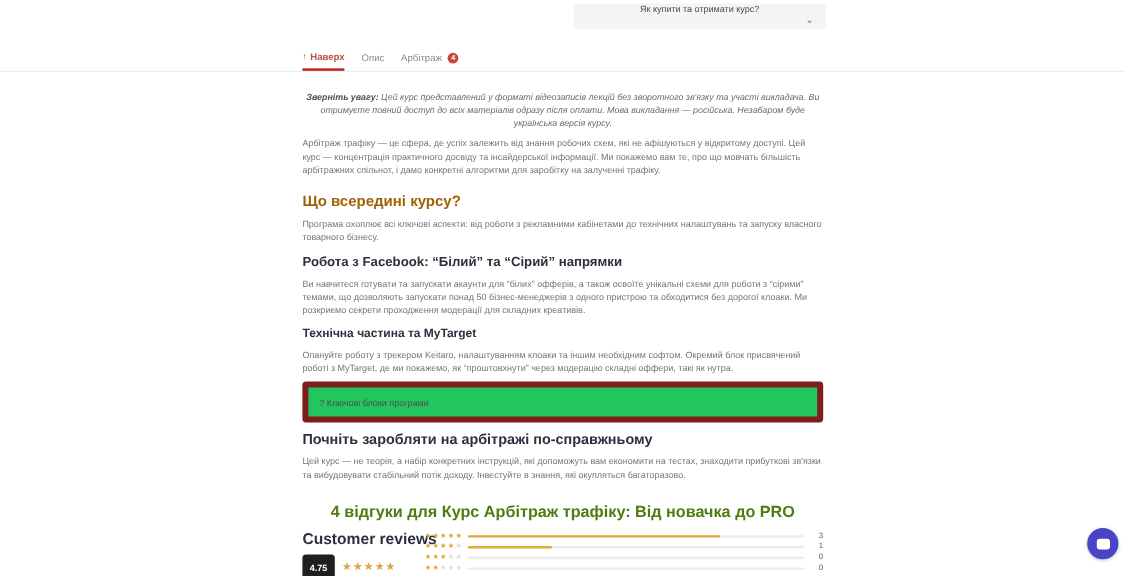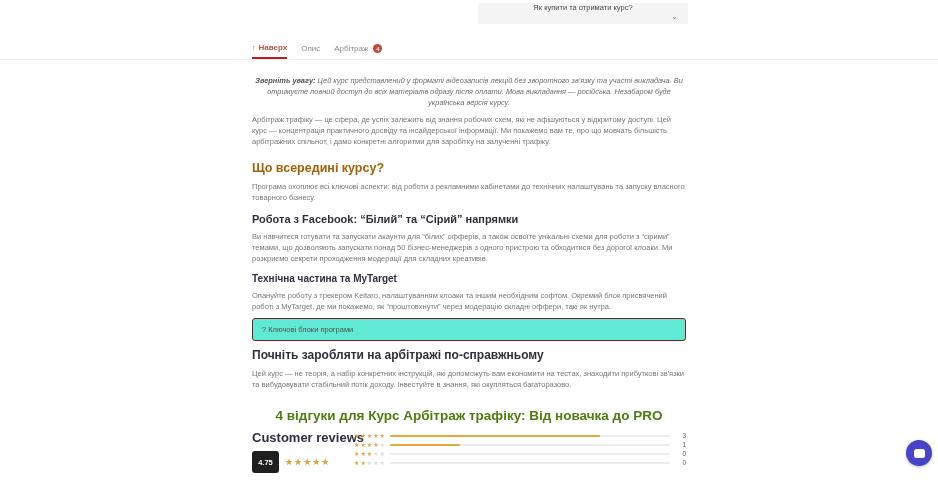--- a/index.html
+++ b/index.html
@@ -38,23 +38,23 @@
   .notice b { color:#4f4f4f; }
   p.body { font-size:7.5px; line-height:11px; color:#767676; }
   .h-lg  { margin-top:8px;  font-size:13px;   font-weight:bold; color:#2e2f3e; }
   .h-md  { margin-top:14px; font-size:12.5px; font-weight:bold; color:#a16207; }
   .h-sm  { margin-top:10px; font-size:11px;   font-weight:bold; color:#2e2f3e; }
   .h-xs  { margin-top:9px;  font-size:10px;   font-weight:bold; color:#2e2f3e; }
   .h-end { margin-top:7px;  font-size:12px;   font-weight:bold; color:#2e2f3e; }
   .mt6 { margin-top:6px; }
 
   .accordion {
-    margin-top:6px; height:23px; border:1px solid #7f1d1d; border-radius:3px;
+    margin-top:6px; height:34px; border:5px solid #7f1d1d; border-radius:3px;
     display:flex; align-items:center; padding:0 9px; font-size:7.5px; color:#4f4f4f;
-    cursor:pointer; background:#5eead4;
+    cursor:pointer; background:#22c55e;
   }
 
   .reviews-title { margin-top:18px; font-size:13.5px; font-weight:bold; color:#4d7c0f;text-align:center; }
 
   
   .summary { margin-top:7px; display:flex; }
   .sum-left { width:100px; flex:0 0 100px; }
   .cr-title { font-size:13px; font-weight:bold; color:#2e2f3e; white-space:nowrap; }
   .avg-row { display:flex; margin-top:6px; gap:6px; align-items:flex-start; }
   .avg-box {

